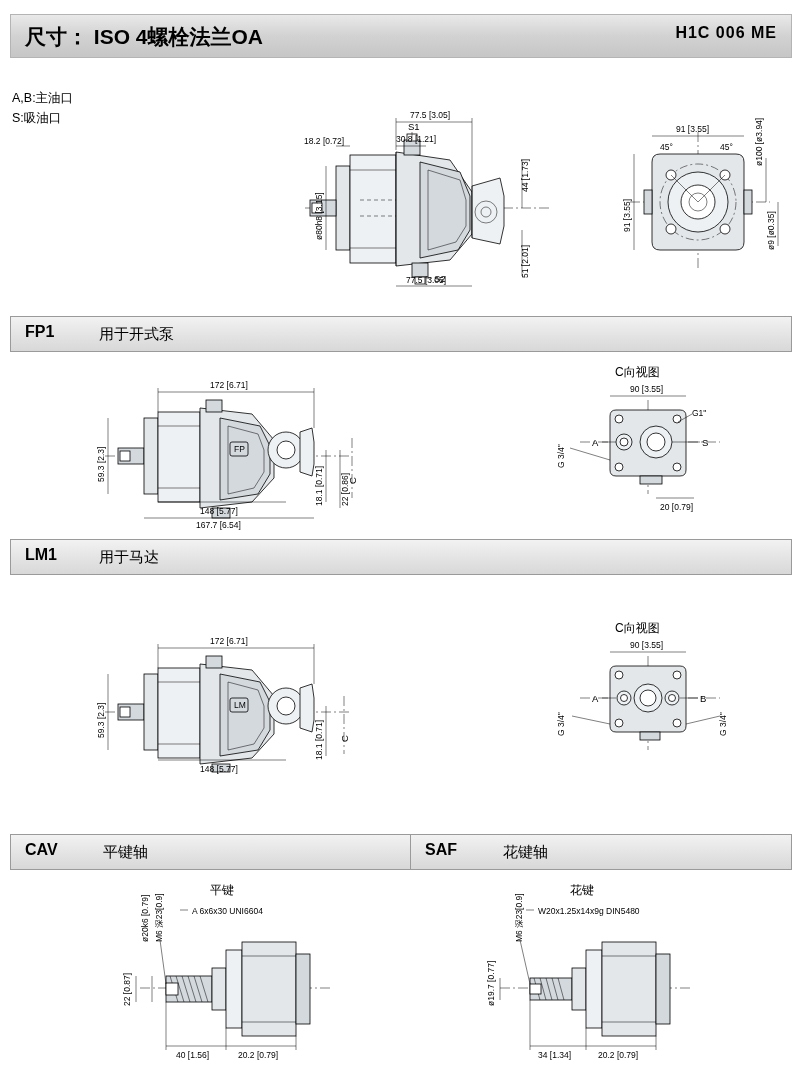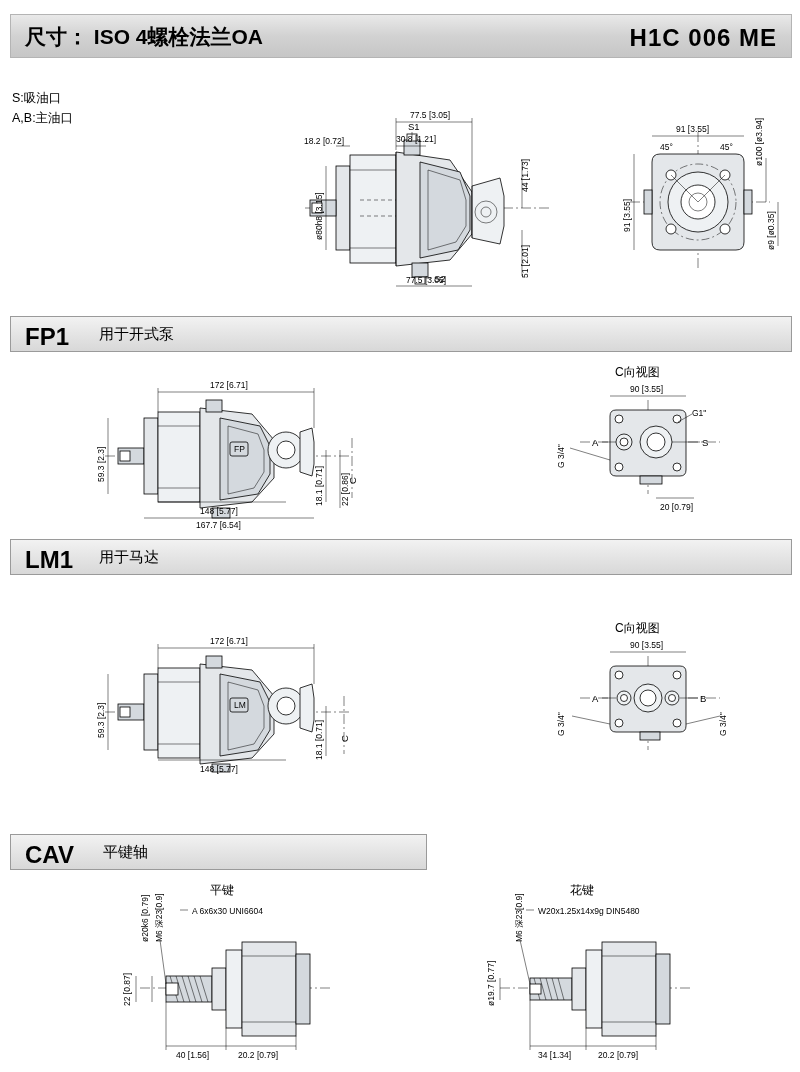--- a/index.html
+++ b/index.html
@@ -18,36 +18,36 @@
     position:absolute;left:10px;top:14px;width:780px;height:42px;
     background:linear-gradient(to bottom,#e9e9e9 0%,#d2d2d2 50%,#c6c6c6 100%);
     border:1px solid #b4b4b4;
   }
   .header .hl{
     position:absolute;left:14px;top:8px;
     font-size:21px;font-weight:bold;letter-spacing:0px;
   }
   .header .hr{
     position:absolute;right:14px;top:9px;
-    font-size:24px;font-weight:bold;letter-spacing:1px;
+    font-size:16px;font-weight:bold;letter-spacing:1px;
   }
 
   
   .legend{position:absolute;left:12px;top:88px;font-size:12.5px;line-height:20px;}
   .legend div{white-space:nowrap;}
 
   
   .sec{
     position:absolute;
     border:1px solid #9a9a9a;
     background:linear-gradient(to bottom,#f2f2f2 0%,#e2e2e2 60%,#d8d8d8 100%);
     height:34px;
   }
   .sec .code{
-    position:absolute;left:14px;top:6px;font-size:24px;font-weight:bold;
+    position:absolute;left:14px;top:6px;font-size:16px;font-weight:bold;
   }
   .sec .desc{
     position:absolute;left:88px;top:8px;font-size:15px;
   }
   .sec.small .desc{left:92px;}
 
   
   .draw{position:absolute;}
   svg{display:block;overflow:visible;}
   .lnt{stroke:#000;stroke-width:0.5;fill:none;}
@@ -66,22 +66,22 @@
 <body>
 
 <div class="page">
 
   <div class="header">
     <div class="hl">尺寸： ISO 4螺栓法兰OA</div>
     <div class="hr">H1C 006 ME</div>
   </div>
 
   <div class="legend">
+    <div>A,B:主油口</div>
     <div>S:吸油口</div>
-    <div>A,B:主油口</div>
   </div>
 
   <div class="draw" style="left:300px;top:100px;">
     <svg width="300" height="200" viewBox="0 0 300 200">
 
       <line class="cl" x1="5" y1="108" x2="250" y2="108"></line>
 
       <rect class="body-fill" x="36" y="66" width="14" height="84"></rect>
 
       <rect class="body-fill2" x="10" y="100" width="26" height="16"></rect>
@@ -347,20 +347,24 @@
       <line class="dim" x1="12" y1="96" x2="50" y2="104"></line>
       <line class="dim" x1="160" y1="96" x2="126" y2="104"></line>
     </svg>
   </div>
 
   <div class="sec small" style="left:10px;top:834px;width:382px;padding-left:33px;">
     <div class="code">CAV</div>
     <div class="desc">平键轴</div>
   </div>
 
+  <div class="sec small" style="left:410px;top:834px;width:380px;">
+    <div class="code">SAF</div>
+    <div class="desc">花键轴</div>
+  </div>
 
   <div class="draw" style="left:100px;top:880px;">
     <svg width="300" height="180" viewBox="0 0 300 180">
       <text class="t11" x="110" y="14">平键</text>
       <text class="t" x="92" y="34">A 6x6x30 UNI6604</text>
       <line class="dim" x1="88" y1="30" x2="80" y2="30"></line>
 
       <line class="cl" x1="40" y1="108" x2="230" y2="108"></line>
 
       <rect class="body-fill2" x="66" y="96" width="46" height="26"></rect>

